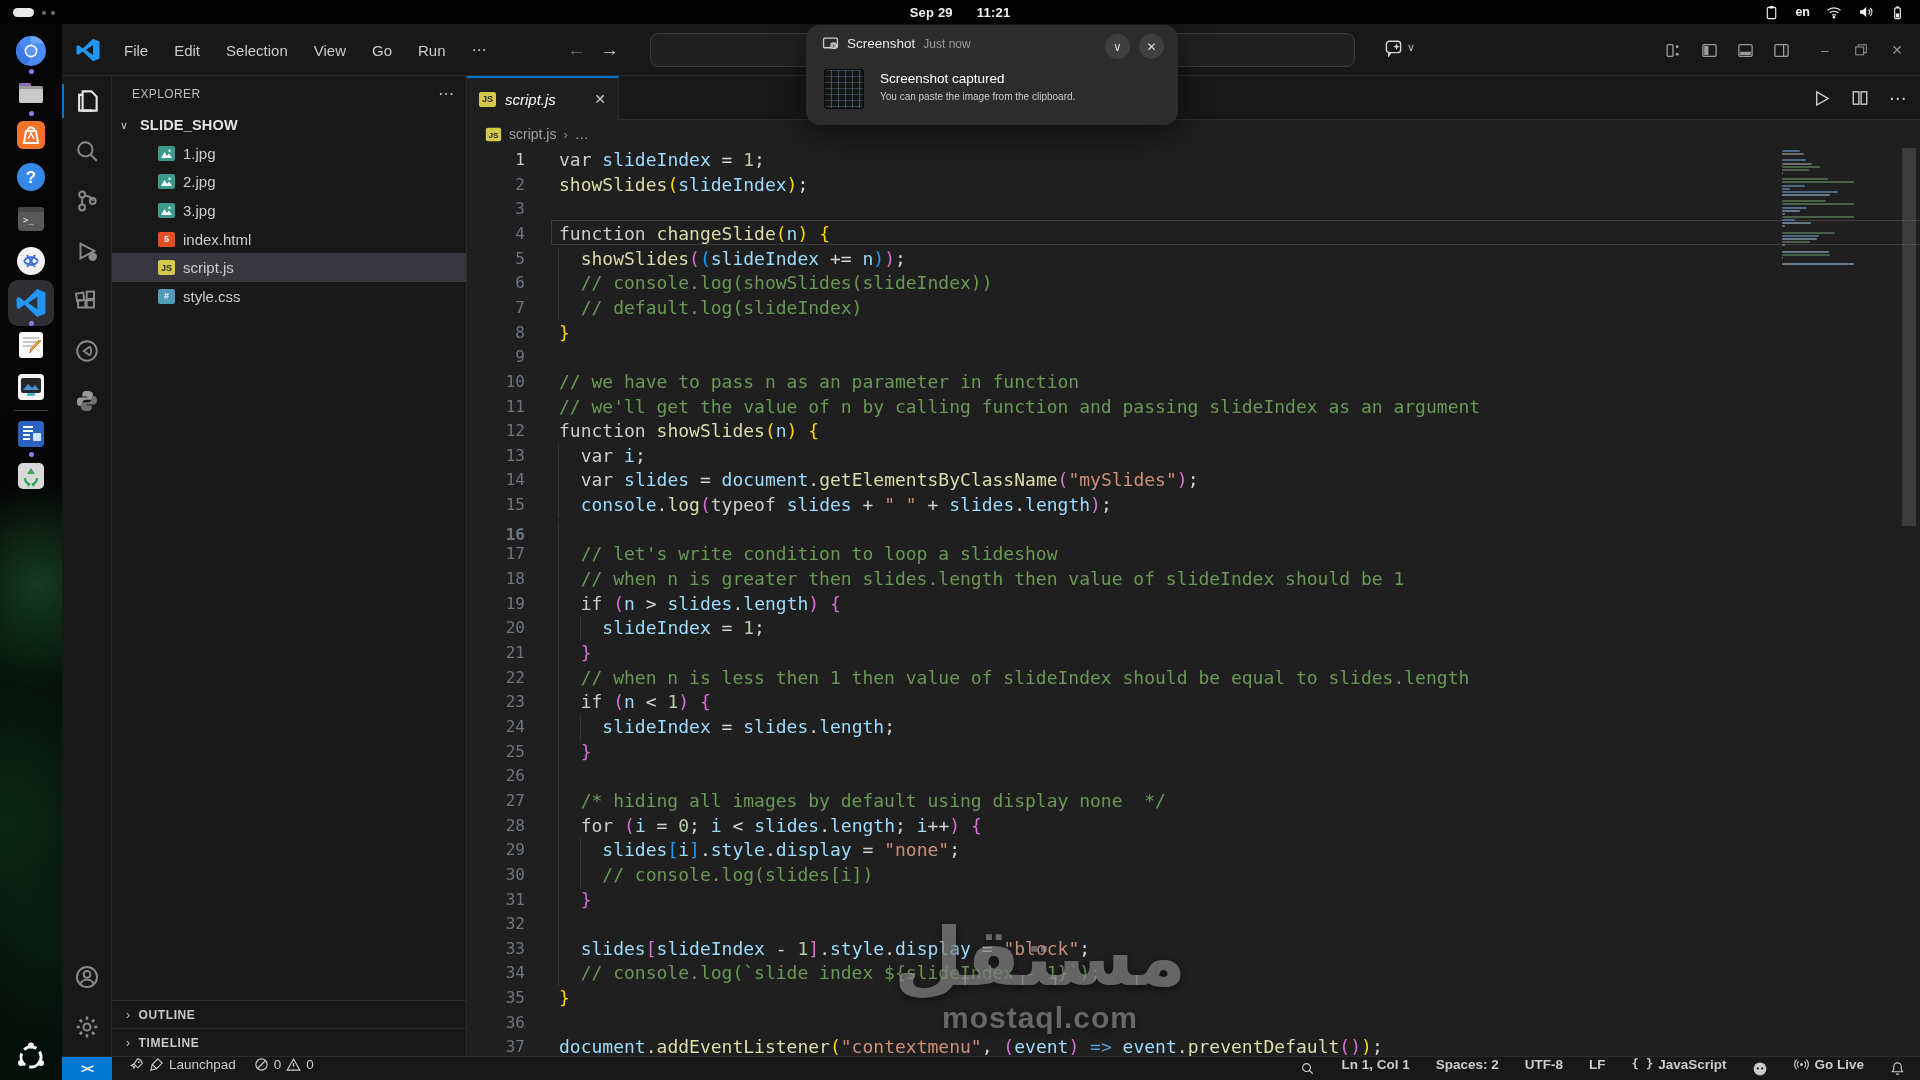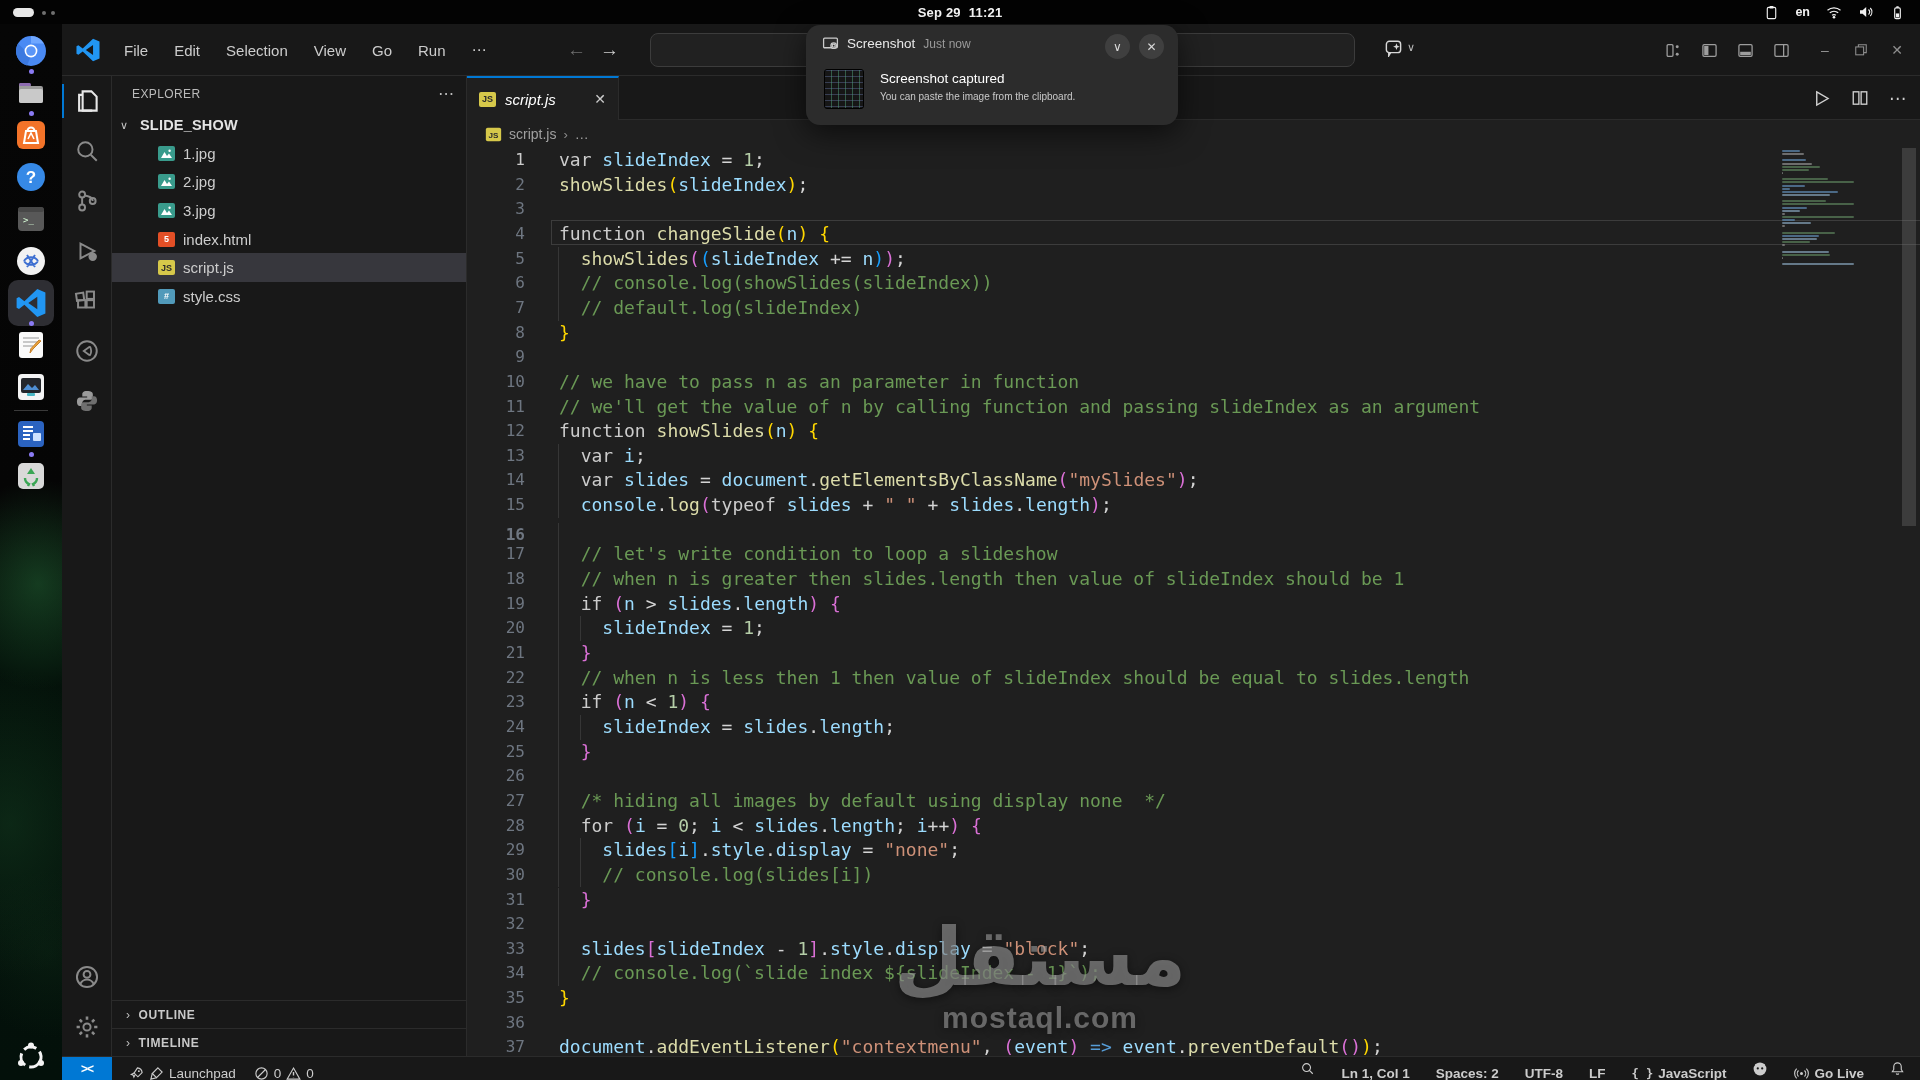--- a/index.html
+++ b/index.html
@@ -5,21 +5,21 @@
   * { margin:0; padding:0; box-sizing:border-box; }
   html,body { width:1920px; height:1080px; overflow:hidden; background:#000; }
   body { font-family:"Liberation Sans","DejaVu Sans",sans-serif; color:#ccc; position:relative; }
 
   
   #topbar { position:absolute; left:0; top:0; width:1920px; height:24px; background:#030303; z-index:40;
             display:flex; align-items:center; color:#fff; font-size:13px; }
   #ws-pill { position:absolute; left:13px; top:8px; width:21px; height:9px; border-radius:5px; background:#e8e8e8; }
   .ws-dot { position:absolute; top:10.5px; width:4px; height:4px; border-radius:50%; background:#6f6f6f; }
   #clock { position:absolute; left:0; right:0; text-align:center; font-weight:700; font-size:13px; letter-spacing:.2px; }
-  #clock span { margin:0 4px; }
+  #clock span { margin:0 12px; }
   #tb-right { position:absolute; right:14px; top:0; height:24px; display:flex; align-items:center; gap:15px; }
   #tb-right .tbi { width:17px; height:17px; display:flex; align-items:center; justify-content:center; color:#f2f2f2; }
   #kbd-layout { font-size:12.5px; font-weight:700; color:#f2f2f2; }
 
   
   #dock { position:absolute; left:0; top:24px; width:62px; height:1056px; z-index:5;
           background:
             radial-gradient(130px 150px at 38px 560px, rgba(34,98,52,.55), rgba(0,0,0,0) 70%),
             radial-gradient(160px 220px at 10px 800px, rgba(22,66,36,.45), rgba(0,0,0,0) 70%),
             radial-gradient(120px 120px at 50px 930px, rgba(16,46,26,.35), rgba(0,0,0,0) 70%),
@@ -98,21 +98,21 @@
   
   #minimap { position:absolute; right:60px; top:2px; width:78px; }
   .mm-line { height:2px; margin-bottom:1.15px; border-radius:1px; opacity:.75; }
   #vscroll { position:absolute; right:4px; top:0; width:14px; height:378px; background:rgba(121,121,121,.32); }
 
   
   #statusbar { position:absolute; left:0; bottom:0; width:1858px; height:24px; background:#181818; border-top:1px solid #2b2b2b;
                display:flex; align-items:center; font-size:13.5px; color:#cccccc; }
   #remote-badge { width:50px; height:24px; background:#0078d4; color:#fff; display:flex; align-items:center; justify-content:center;
                   font-size:12px; font-weight:700; letter-spacing:-1px; }
-  .sb-item { display:flex; align-items:flex-end; gap:5px; padding:0 7px; height:24px; }
+  .sb-item { display:flex; align-items:flex-start; gap:5px; padding:0 7px; height:24px; }
   #sb-left { display:flex; align-items:center; margin-left:10px; gap:4px; }
   #sb-right { margin-left:auto; display:flex; align-items:center; margin-right:8px; gap:12px;font-weight:bold; }
   .sb-ico { display:flex; align-items:center; }
 
   
   #notif { position:absolute; left:806px; top:25px; width:372px; height:100px; background:#2c2c2c; border-radius:14px;
            box-shadow:0 8px 30px rgba(0,0,0,.6); z-index:60; }
   #notif-head { position:absolute; left:16px; top:10px; display:flex; align-items:center; gap:8px; }
   #notif-app { font-size:13.5px; color:#e8e8e8; }
   #notif-time { font-size:12px; color:#9b9b9b; }

